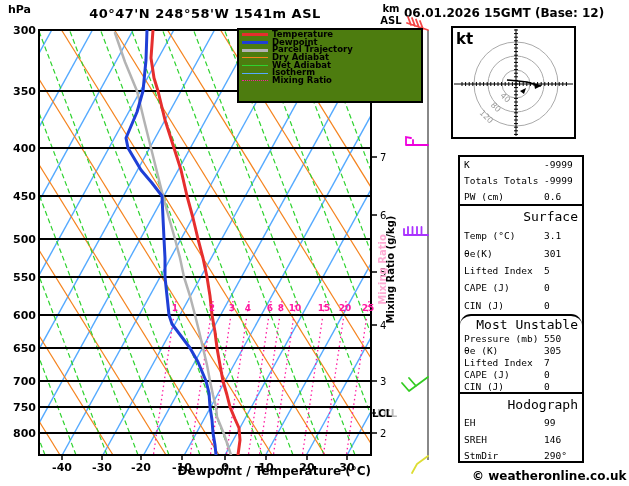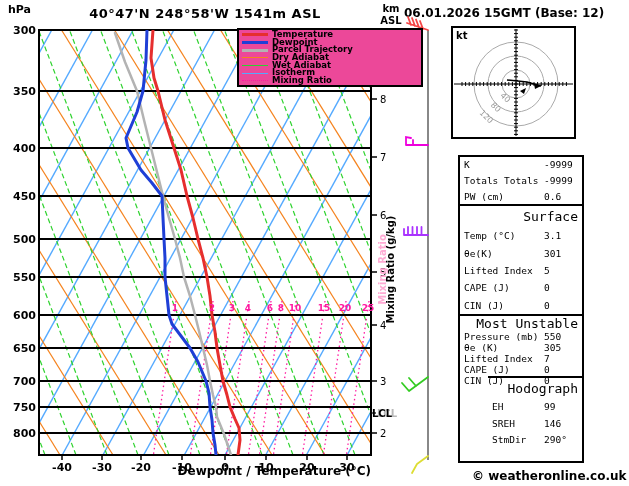--- a/index.html
+++ b/index.html
@@ -10,32 +10,32 @@
   #title{left:40px;top:6px;width:330px;text-align:center;font-size:13px;font-weight:bold;letter-spacing:0.5px;}
   #hpa-label{left:8px;top:3px;font-size:11px;font-weight:bold;}
   #km-label{left:376px;top:3px;width:30px;text-align:center;font-size:10px;font-weight:bold;}
   #asl-label{left:374px;top:15px;width:34px;text-align:center;font-size:10px;font-weight:bold;}
   #datetime{left:404px;top:6px;width:225px;font-size:12px;font-weight:bold;}
   #xaxis-title{left:39px;top:464px;width:332px;text-align:right;font-size:12px;font-weight:bold;}
   #mixing-axis-pink{left:282px;top:264px;width:200px;text-align:center;font-size:10px;font-weight:bold;color:#ffaad4;transform:rotate(-90deg);}
   #mixing-axis-label{left:290px;top:264px;width:200px;text-align:center;font-size:10px;font-weight:bold;transform:rotate(-90deg);}
   #lcl-shadow{left:377px;top:408px;font-size:10px;font-weight:bold;color:#b9b9b9;}
   #lcl-label{left:372px;top:408px;font-size:10px;font-weight:bold;}
-  #legend{left:237px;top:28px;width:186px;height:59px;background:#ec4899;border:2px solid #000;box-sizing:border-box;padding:1px 8px 0 3px;}
+  #legend{left:237px;top:28px;width:186px;height:75px;background:#4d7c0f;border:2px solid #000;box-sizing:border-box;padding:1px 8px 0 3px;}
   .legend-row{display:flex;align-items:center;height:7.7px;}
   .legend-swatch{width:26px;height:0;margin-right:4px;flex:0 0 26px;}
   .legend-text{font-size:8.5px;font-weight:bold;line-height:7.7px;}
   #stats{left:458px;top:155px;width:126px;height:308px;border:2px solid #000;box-sizing:border-box;background:#fff;font-family:"DejaVu Sans Mono","Liberation Mono",monospace;}
   .stats-section{box-sizing:border-box;padding:0 4px;display:flex;flex-direction:column;justify-content:space-around;}
   .stats-section + .stats-section{border-top:2px solid #000;}
   .stats-header{text-align:right;font-size:13px;}
   .stats-row{display:flex;justify-content:space-between;font-size:9.5px;}
   .stats-row .v{min-width:34px;}
   #copyright{left:472px;top:469px;font-size:12px;font-weight:bold;}
-  #hodo-kt{left:456px;top:30px;font-size:10px;font-weight:bold;}
+  #hodo-kt{left:456px;top:30px;font-size:15px;font-weight:bold;}
   svg text{font-family:"DejaVu Sans","Liberation Sans",sans-serif;}
 </style>
 </head>
 <body>
 
 <div id="root">
 
   <div class="lbl" id="hpa-label">hPa</div>
   <div class="lbl" id="title">40°47'N 248°58'W 1541m ASL</div>
   <div class="lbl" id="km-label">km</div>
@@ -341,21 +341,21 @@
         </div>
         <div class="stats-row">
           <span>CAPE (J)</span>
           <span class="v">0</span>
         </div>
         <div class="stats-row">
           <span>CIN (J)</span>
           <span class="v">0</span>
         </div>
       </div>
-      <div class="stats-section" style="height: 62px;">
+      <div class="stats-section" style="height: 78px; border-radius: 11px;">
         <div class="stats-header">Most Unstable</div>
         <div class="stats-row">
           <span>Pressure (mb)</span>
           <span class="v">550</span>
         </div>
         <div class="stats-row">
           <span>θe (K)</span>
           <span class="v">305</span>
         </div>
         <div class="stats-row">
@@ -364,21 +364,21 @@
         </div>
         <div class="stats-row">
           <span>CAPE (J)</span>
           <span class="v">0</span>
         </div>
         <div class="stats-row">
           <span>CIN (J)</span>
           <span class="v">0</span>
         </div>
       </div>
-      <div class="stats-section" style="height: 72px; margin-left: 28px;">
+      <div class="stats-section" style="height: 72px;">
         <div class="stats-header">Hodograph</div>
         <div class="stats-row">
           <span>EH</span>
           <span class="v">99</span>
         </div>
         <div class="stats-row">
           <span>SREH</span>
           <span class="v">146</span>
         </div>
         <div class="stats-row">

